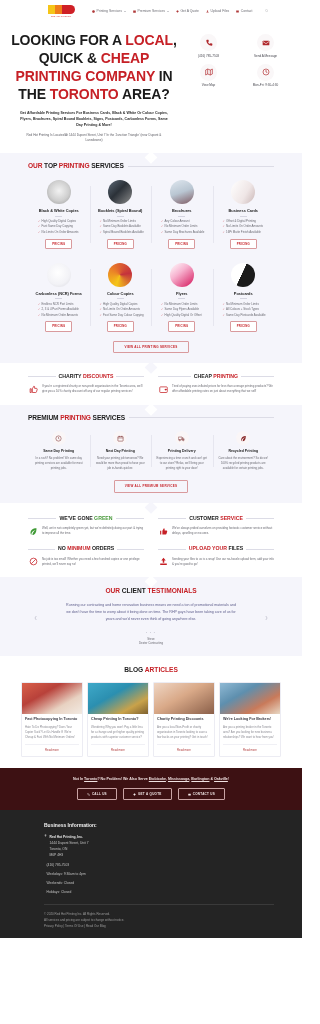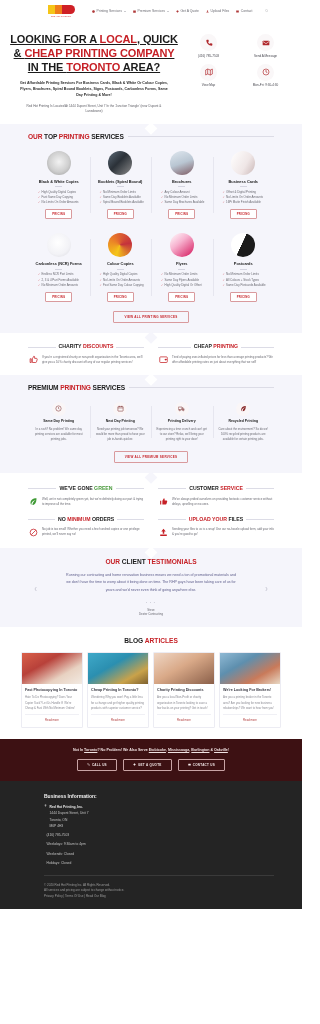--- a/index.html
+++ b/index.html
@@ -28,21 +28,21 @@
   .nav-item{display:flex;align-items:center;gap:1.5px;color:#6e6e75;font-size:3.4px;white-space:nowrap;}
   .nav-ic{width:3px;height:3px;display:inline-block;color:#b03a3a;}
   .nav-ic svg{width:3px;height:3px;display:block;}
   .caret{width:0;height:0;border-left:1.4px solid transparent;border-right:1.4px solid transparent;border-top:1.8px solid #9a9aa2;margin-left:.5px;}
   .nav-search{margin-left:5px;color:#b9b9bf;}
   .nav-search svg{width:3.4px;height:3.4px;display:block;}
 
   
   .hero{background:#fff;padding:6px 8px 10px 8px;display:flex;}
   .hero-left{width:172px;text-align:center;padding-top:4px;}
-  h1.hero-title{font-size:11px;line-height:1.28;font-weight:bold;color:#1b1b1b;letter-spacing:-.1px;text-decoration:underline;}
+  h1.hero-title{font-size:14px;line-height:1.28;font-weight:bold;color:#1b1b1b;letter-spacing:-.1px;}
   h1.hero-title .red{color:#c62026;}
   .hero-sub{margin-top:6px;font-size:3.6px;font-weight:bold;color:#2a2a2a;line-height:1.7;padding:0 10px;}
   .hero-addr{margin-top:5px;font-size:3.1px;color:#5f5f66;line-height:1.7;padding:0 14px;}
   .hero-right{flex:1;display:flex;flex-wrap:wrap;align-content:flex-start;padding-top:6px;}
   .hero-cta{width:50%;text-align:center;margin-bottom:6px;}
   .cta-circle{width:17px;height:17px;border-radius:50%;background:#faf7f8;margin:0 auto;display:flex;align-items:center;justify-content:center;}
   .cta-circle svg{width:8px;height:8px;display:block;}
   .cta-label{margin-top:2.5px;font-size:3.1px;color:#4a4a52;white-space:nowrap;}
 
   

